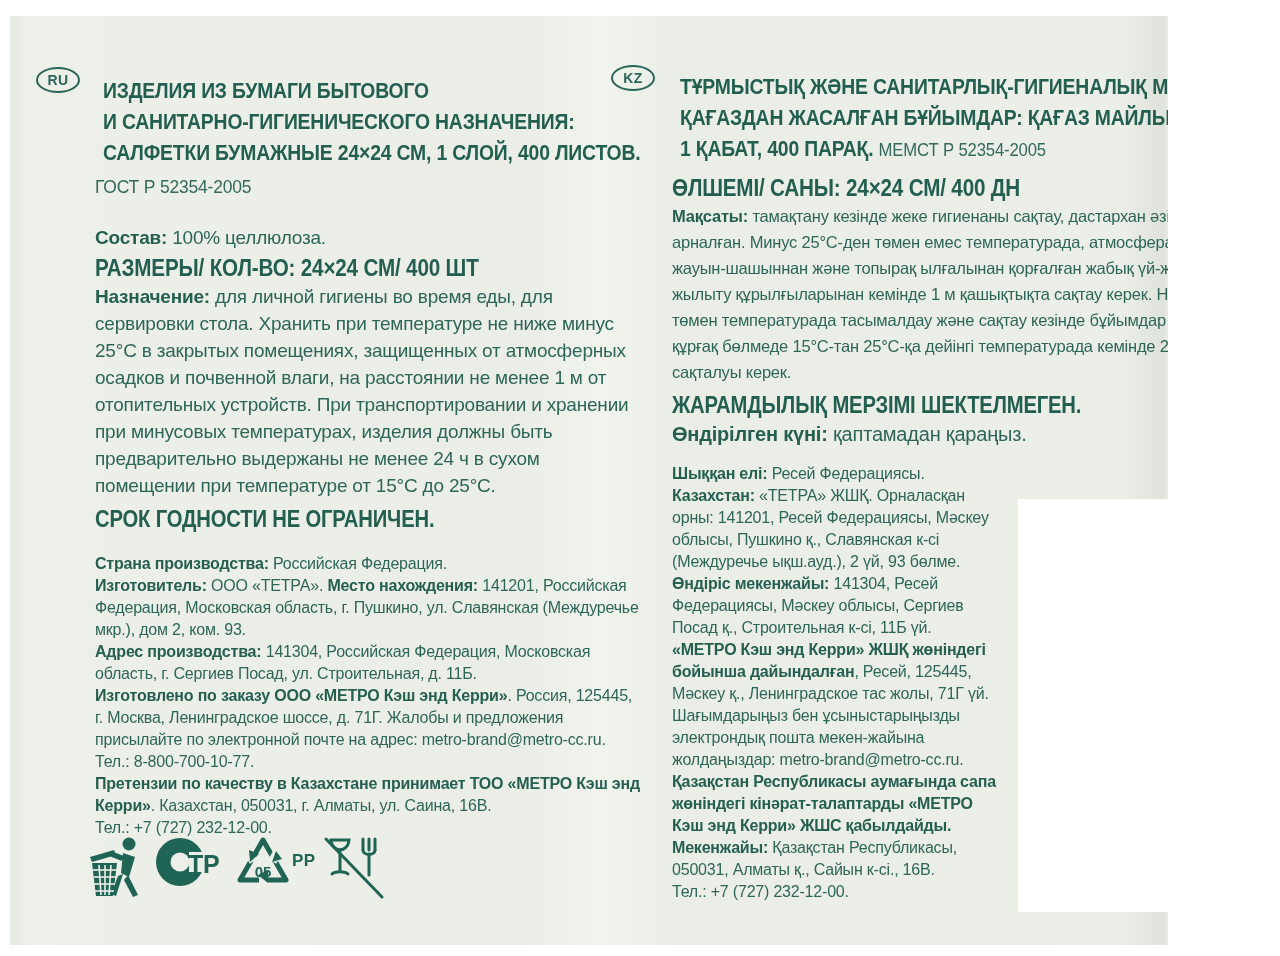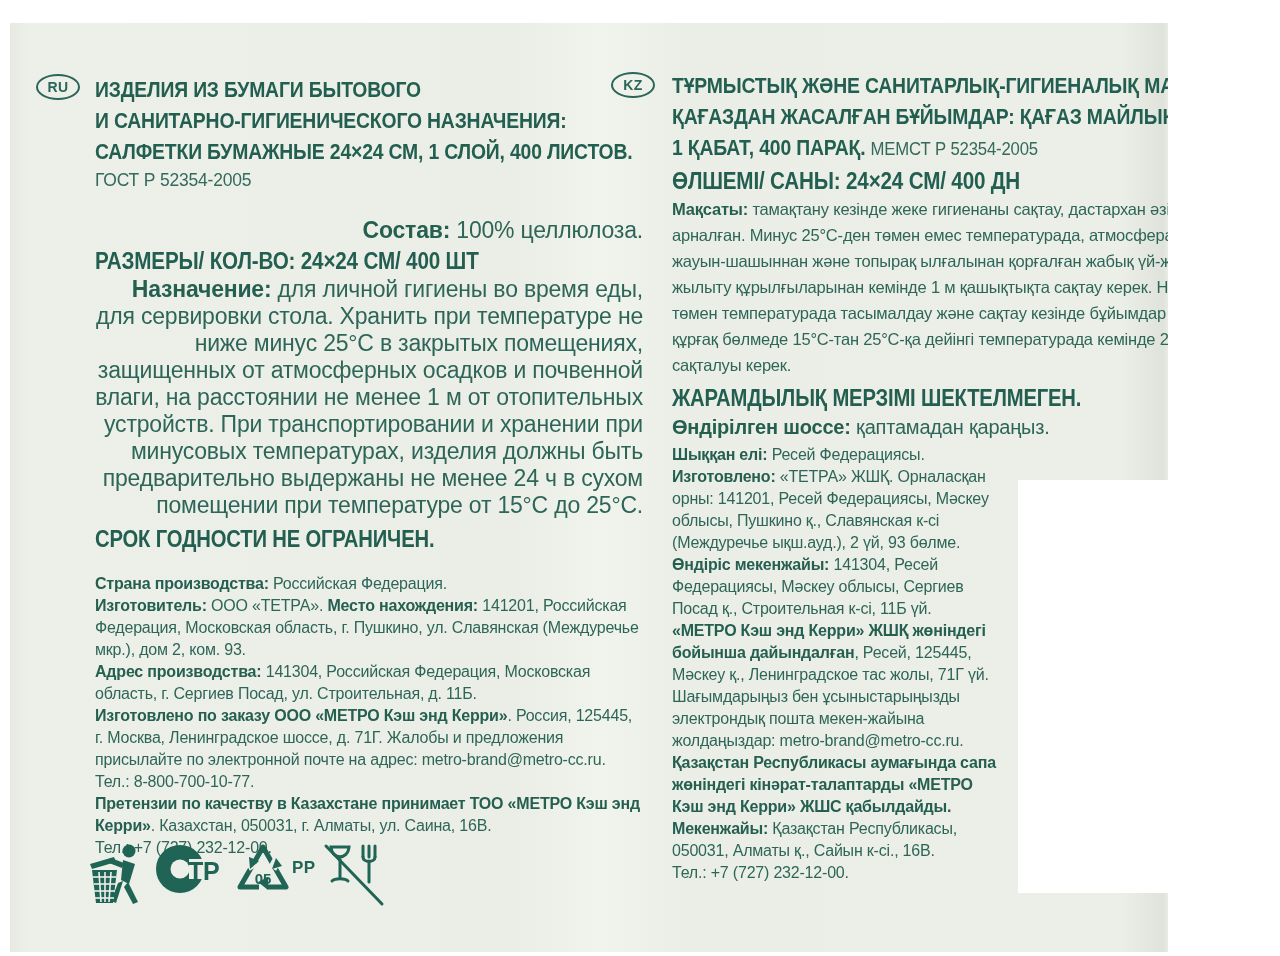--- a/index.html
+++ b/index.html
@@ -2,56 +2,56 @@
 <html><head>
 <meta charset="utf-8">
 <style>
   html,body{margin:0;padding:0;}
   body{
     width:1280px;height:956px;background:#ffffff;position:relative;
     font-family:"Liberation Sans", sans-serif;
     -webkit-font-smoothing:antialiased;
   }
   .label{
-    position:absolute;left:10px;top:23px;width:1158px;height:929px;
+    position:absolute;left:10px;top:16px;width:1158px;height:929px;
     background:linear-gradient(90deg,#e6e9e2 0%,#edefe9 1.5%,#ebeee7 44%,#f1f3ed 51%,#ebeee7 58%,#eceee8 96%,#dfe3db 99.6%,#e9ece5 100%);
     color:#2d6658;overflow:hidden;letter-spacing:-0.2px;
   }
   .badge{
     position:absolute;width:40px;height:22px;border:2px solid #2b665a;border-radius:50%;
     display:flex;align-items:center;justify-content:center;
     font-size:14px;font-weight:bold;color:#2b665a;letter-spacing:0.5px;
   }
   .ru-badge{left:26px;top:51px;}
   .kz-badge{left:601px;top:49px;}
   .col{position:absolute;}
   .col-ru{left:85px;top:51px;width:548px;}
   .col-kz{left:662px;top:47px;width:573px;}
-  .title{margin:0;font-size:22px;line-height:31px;font-weight:bold;color:#235f50;}
+  .title{margin:8px;font-size:22px;line-height:31px;font-weight:bold;color:#235f50;}
   .tl{display:block;white-space:nowrap;transform:scaleX(0.88);transform-origin:0 50%;}
   .tl-mix{display:block;white-space:nowrap;transform:scaleX(0.88);transform-origin:0 50%;}
   .gost{font-size:19px;line-height:22px;margin-top:2px;color:#336a5c;transform:scaleX(0.92);transform-origin:0 50%;white-space:nowrap;}
   .gost-inline{font-weight:normal;font-size:19px;color:#336a5c;}
   p{margin:0;}
   .b{font-weight:bold;color:#245f50;}
-  .para{font-size:23px;line-height:27px;text-align:right;}
+  .para{font-size:19px;line-height:27px;}
   .para-kz{font-size:16.5px;line-height:26px;}
   .comp{margin-top:26px;}
   .comp-kz{margin-top:30px;}
   .size-line{
     font-size:24px;line-height:30px;font-weight:bold;color:#235f50;
     transform:scaleX(0.86);transform-origin:0 50%;white-space:nowrap;margin-top:2px;
   }
   .shelf{
     font-size:23px;line-height:28px;font-weight:bold;color:#235f50;margin-top:6px;
     transform:scaleX(0.88);transform-origin:0 50%;white-space:nowrap;
   }
   .sub-big{font-size:20px;line-height:26px;margin-top:2px;}
   .info-block{margin-top:20px;}
-  .info-block-kz{margin-top:4px;}
+  .info-block-kz{margin-top:16px;}
   .info{font-size:16px;line-height:22px;}
   .sticker{
     float:right;width:227px;height:413px;background:#ffffff;margin-top:14px;margin-left:10px;
   }
   .icons{position:absolute;left:78px;top:820px;display:flex;align-items:flex-start;}
   .icon{margin-right:9px;}
   .recycle-wrap{display:flex;align-items:center;margin-right:7px;}
   .pp{font-size:17px;font-weight:bold;color:#1f6454;line-height:15px;margin-top:1px;letter-spacing:0.5px;}
 </style>
 </head>
@@ -102,28 +102,28 @@
       <span class="tl-mix"><span>1 ҚАБАТ, 400 ПАРАҚ. </span><span class="gost-inline">МЕМСТ Р 52354-2005</span></span>
     </h1>
 
 
     <div class="size-line">ӨЛШЕМІ/ САНЫ: 24×24 СМ/ 400 ДН</div>
 
     <p class="para-kz"><span class="b">Мақсаты:</span><span> тамақтану кезінде жеке гигиенаны сақтау, дастархан әзірлеуге арналған. Минус 25°С-ден төмен емес температурада, атмосфералық жауын-шашыннан және топырақ ылғалынан қорғалған жабық үй-жайларда, жылыту құрылғыларынан кемінде 1 м қашықтықта сақтау керек. Нөлден төмен температурада тасымалдау және сақтау кезінде бұйымдар алдымен құрғақ бөлмеде 15°С-тан 25°С-қа дейінгі температурада кемінде 24 сағат сақталуы керек.</span></p>
 
     <div class="shelf">ЖАРАМДЫЛЫҚ МЕРЗІМІ ШЕКТЕЛМЕГЕН.</div>
 
-    <p class="sub-big"><span class="b">Өндірілген шоссе:</span><span> қаптамадан қараңыз.</span></p>
+    <p class="sub-big"><span class="b">Өндірілген күні:</span><span> қаптамадан қараңыз.</span></p>
 
     <div class="info-block info-block-kz">
       <p class="info"><span class="b">Шыққан елі:</span><span> Ресей Федерациясы.</span></p>
 
       <div class="sticker"></div>
 
-      <p class="info"><span class="b">Изготовлено:</span><span> «ТЕТРА» ЖШҚ. Орналасқан орны: 141201, Ресей Федерациясы, Мәскеу облысы, Пушкино қ., Славянская к-сі (Междуречье ықш.ауд.), 2 үй, 93 бөлме.</span></p>
+      <p class="info"><span class="b">Казахстан:</span><span> «ТЕТРА» ЖШҚ. Орналасқан орны: 141201, Ресей Федерациясы, Мәскеу облысы, Пушкино қ., Славянская к-сі (Междуречье ықш.ауд.), 2 үй, 93 бөлме.</span></p>
       <p class="info"><span class="b">Өндіріс мекенжайы:</span><span> 141304, Ресей Федерациясы, Мәскеу облысы, Сергиев Посад қ., Строительная к-сі, 11Б үй.</span></p>
       <p class="info"><span class="b">«МЕТРО Кэш энд Керри» ЖШҚ жөніндегі бойынша дайындалған</span><span>, Ресей, 125445, Мәскеу қ., Ленинградское тас жолы, 71Г үй. Шағымдарыңыз бен ұсыныстарыңызды электрондық пошта мекен-жайына жолдаңыздар: metro-brand@metro-cc.ru.</span></p>
       <p class="info"><span class="b">Қазақстан Республикасы аумағында сапа жөніндегі кінәрат-талаптарды «МЕТРО Кэш энд Керри» ЖШС қабылдайды.</span></p>
       <p class="info"><span class="b">Мекенжайы:</span><span> Қазақстан Республикасы, 050031, Алматы қ., Сайын к-сі., 16В.</span></p>
       <p class="info">Тел.: +7 (727) 232-12-00.</p>
     </div>
   </div>
 
   <div class="icons">
 

